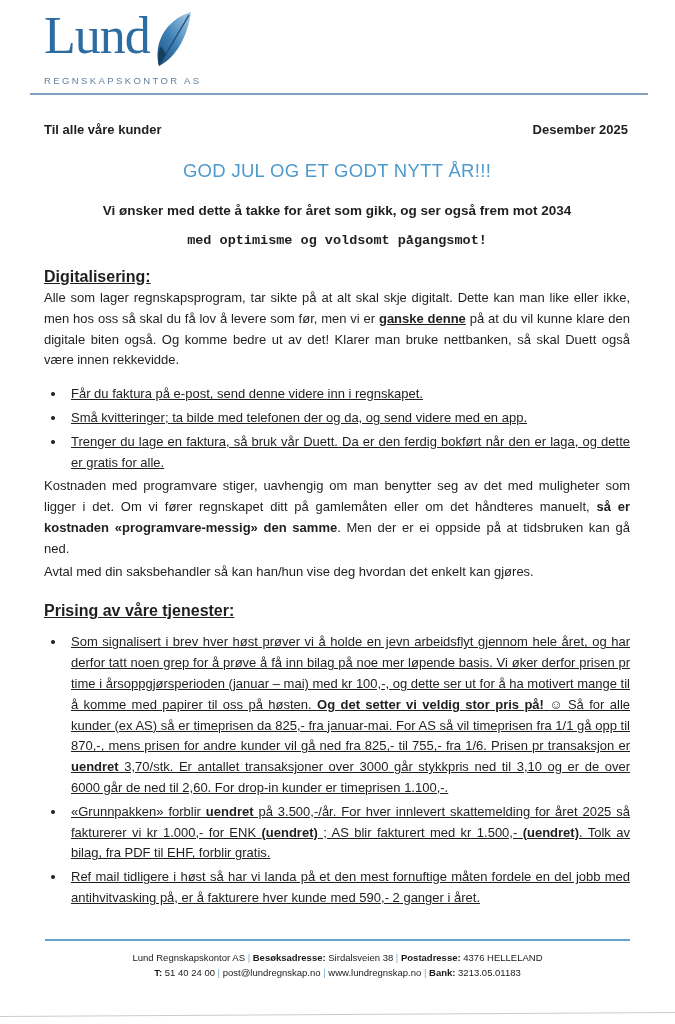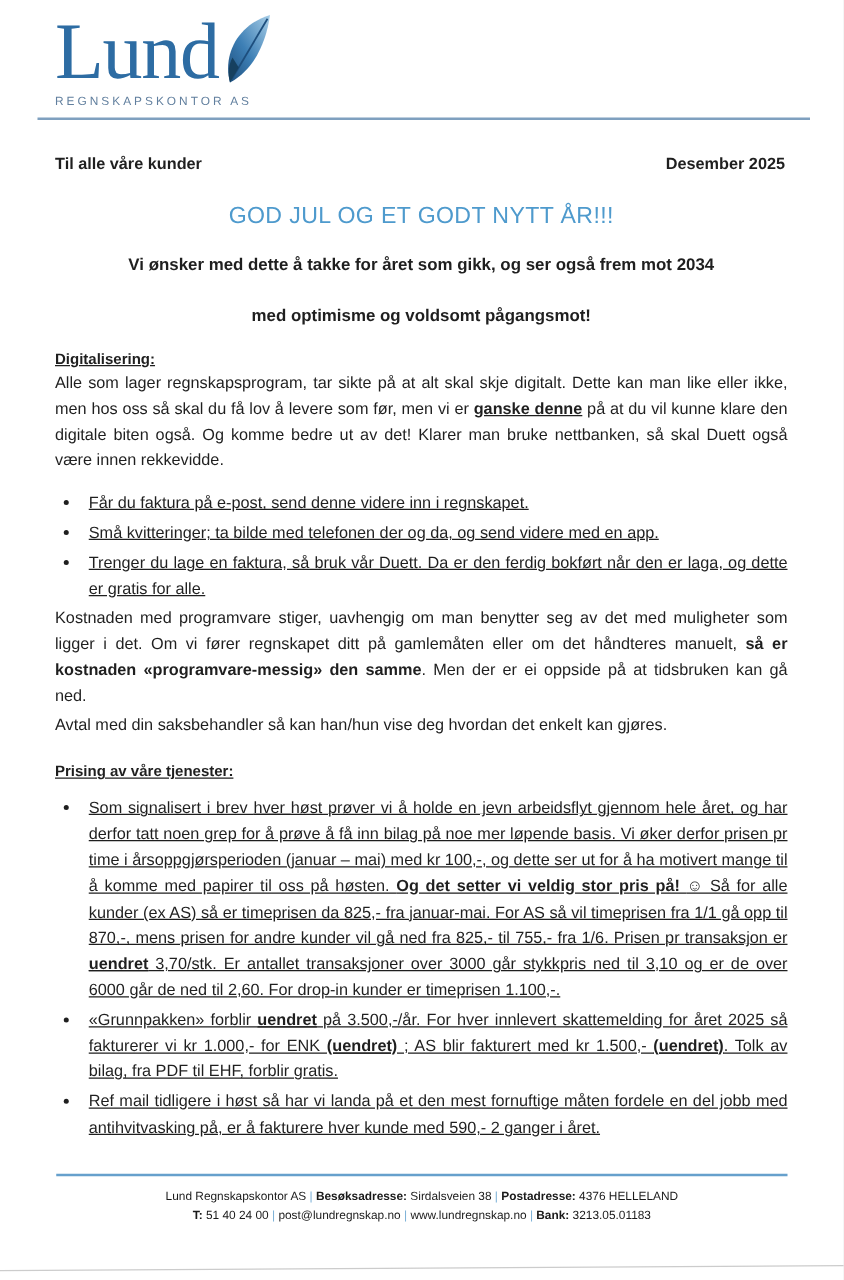--- a/index.html
+++ b/index.html
@@ -24,21 +24,21 @@
     color:var(--ink);
   }
   
   .letterhead{
     display:flex;justify-content:space-between;align-items:flex-end;
     padding:12px 30px 0 44px;
   }
   .logo-row{display:flex;align-items:flex-start;}
   .logo-wordmark{
     font-family:"Liberation Serif",serif;
-    font-size:64px;line-height:0.92;
+    font-size:52px;line-height:0.92;
     color:var(--logo-blue);
     letter-spacing:-1px;
   }
   .feather{margin-left:2px;margin-top:-2px;}
   .logo-subtitle{
     font-size:9.5px;letter-spacing:2.4px;
     color:var(--subtitle-blue);
     margin-top:3px;
   }
   .auth-text{
@@ -65,23 +65,23 @@
     font-size:18.5px;
     letter-spacing:0.3px;
     margin-top:23px;
   }
   .greeting-line{
     text-align:center;
     font-weight:bold;
     font-size:13.5px;
     margin-top:21px;
   }
-  .greeting-line.second{margin-top:26px;}
+  .greeting-line.second{margin-top:15px;font-family:Liberation Mono, monospace;}
   .section-heading{
-    font-size:12px;font-weight:bold;
+    font-size:16px;font-weight:bold;
     text-decoration:underline;
     margin-top:20px;
   }
   .para{
     font-size:13px;line-height:1.6;
     text-align:justify;
     margin-top:2px;
   }
   .para.spaced{}
   ul.bullets{

